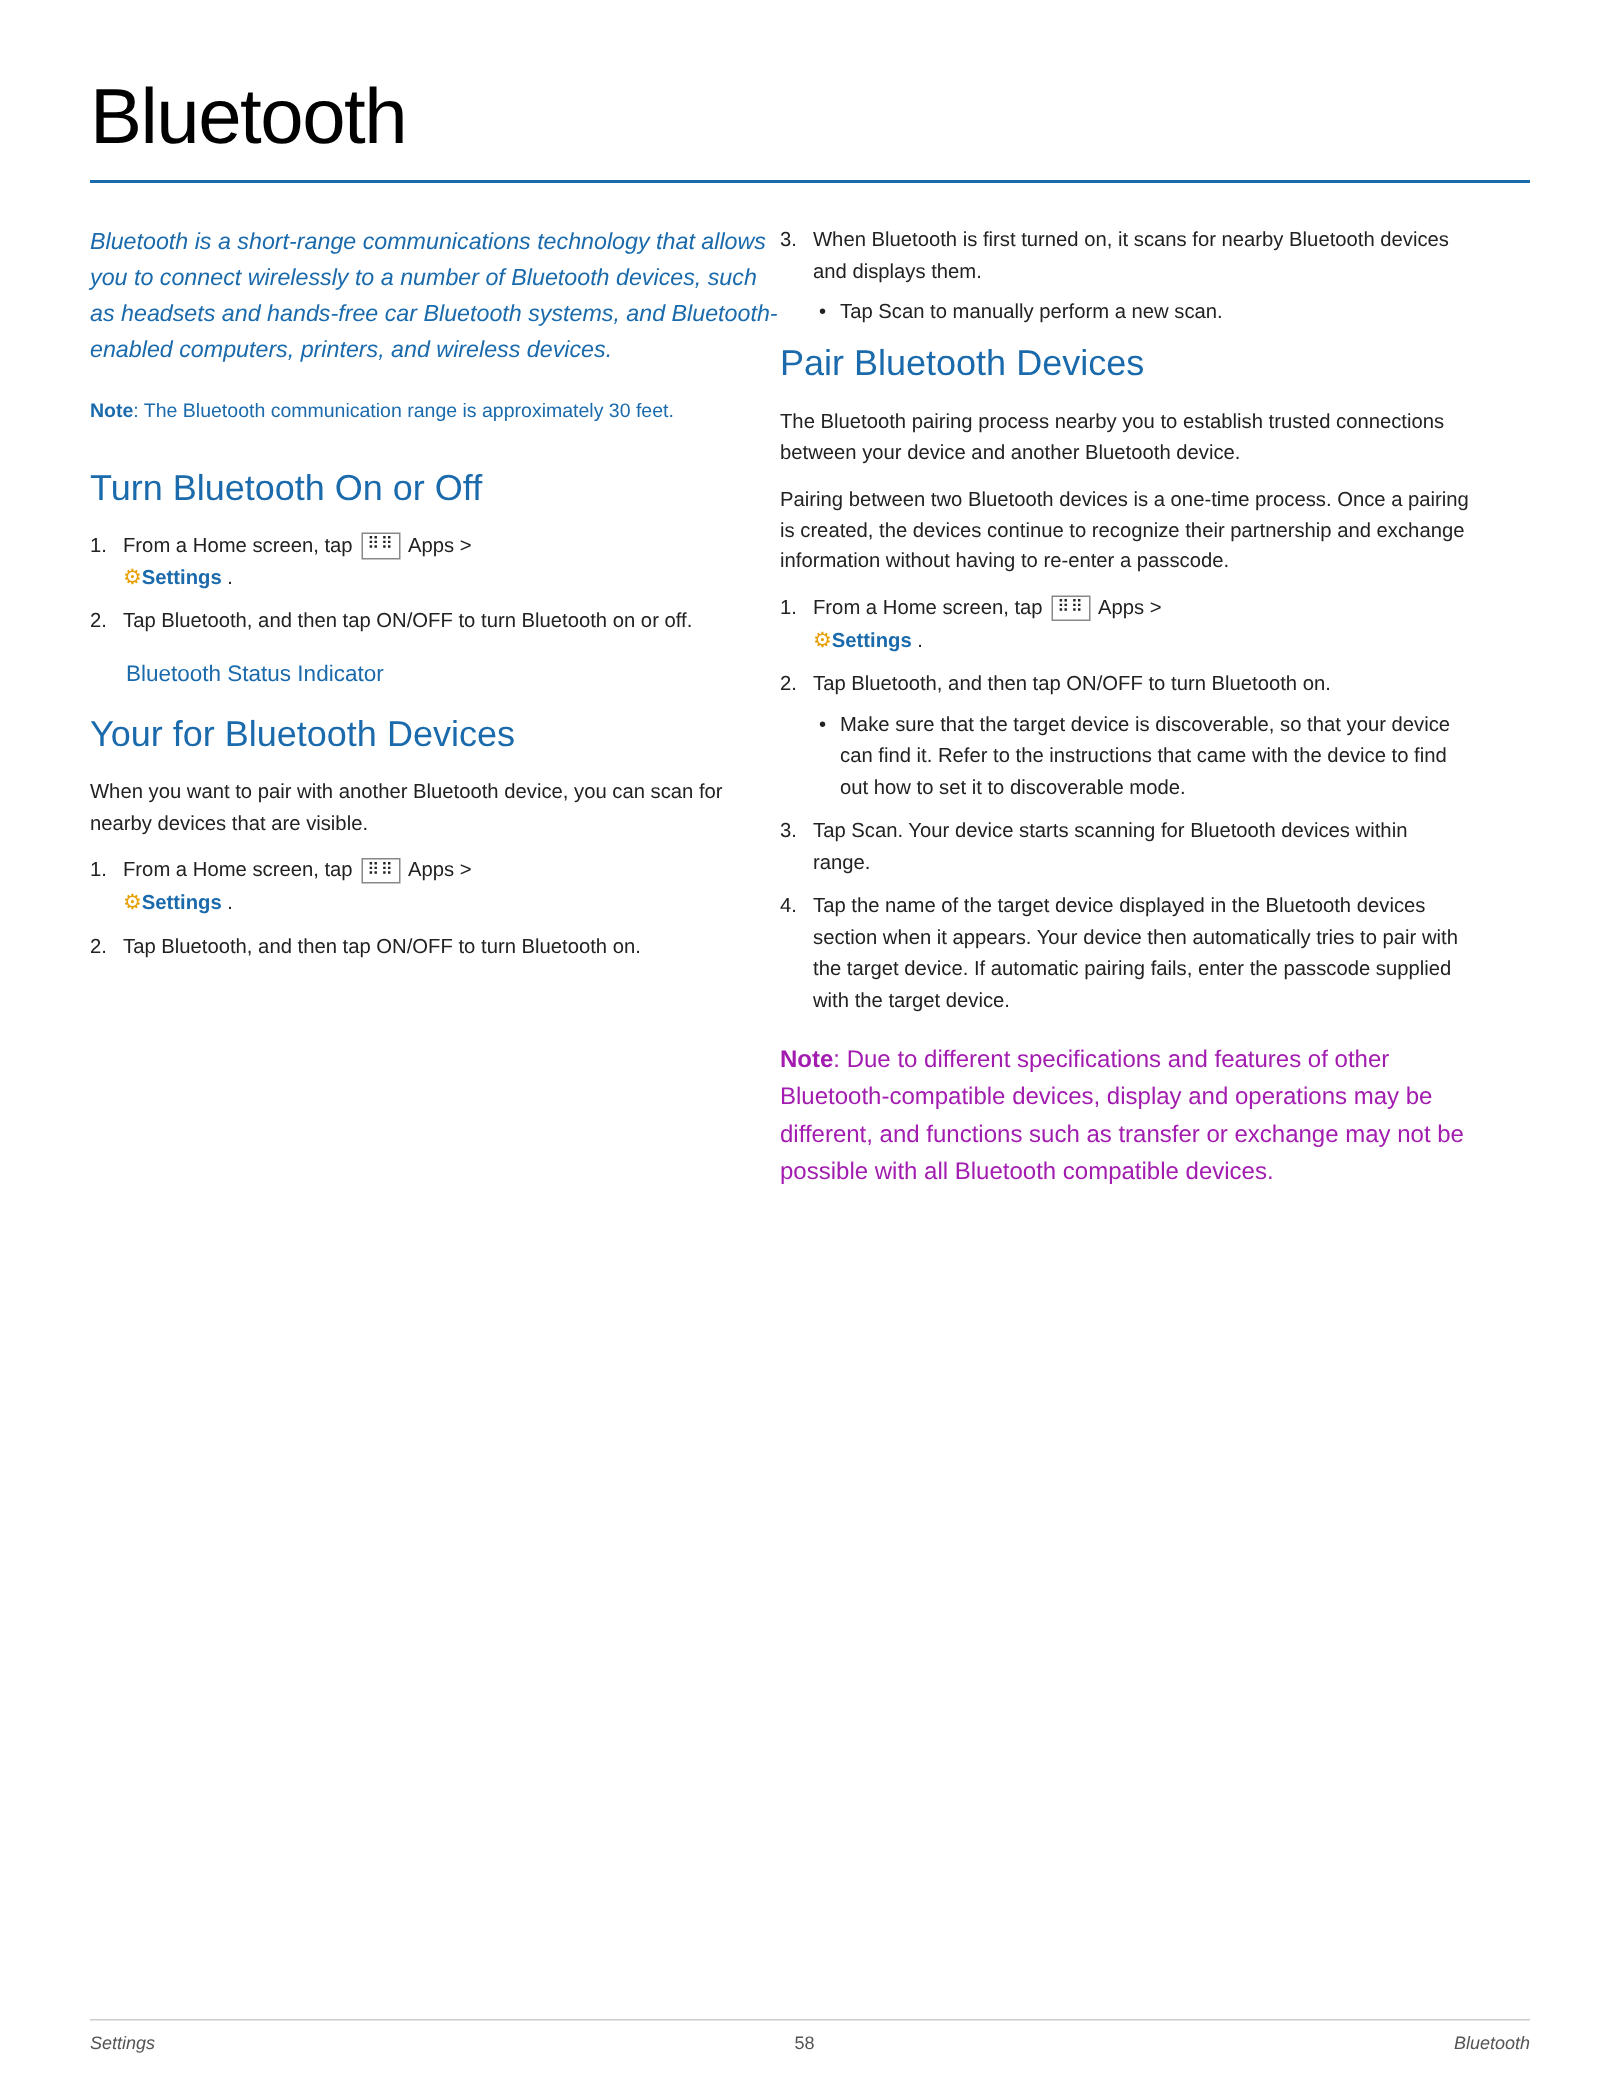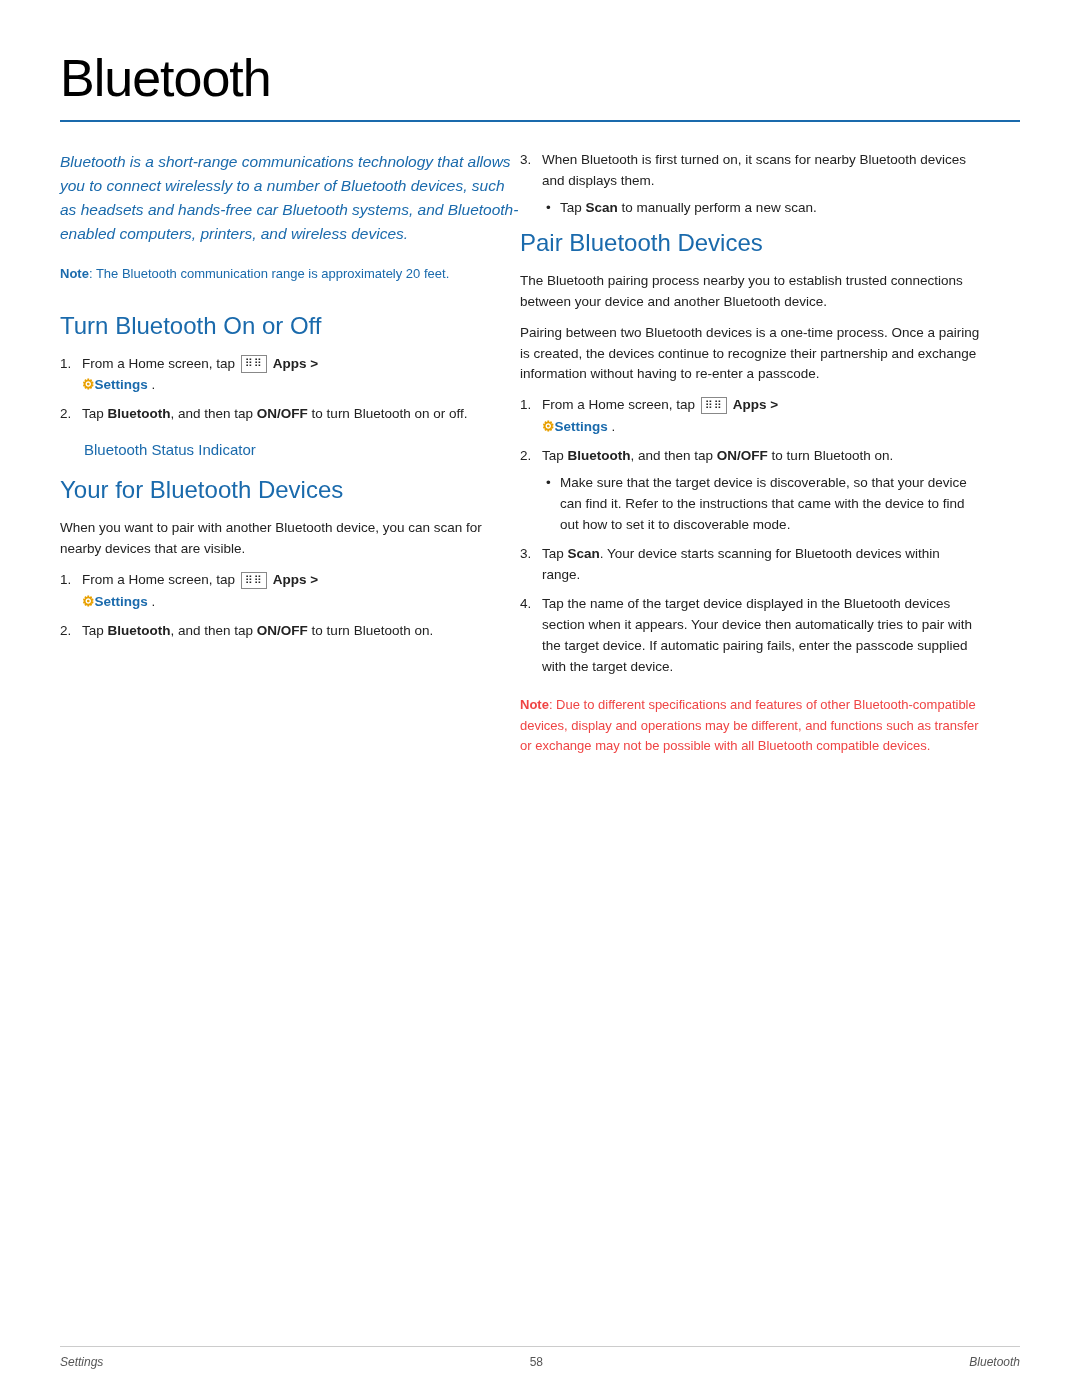--- a/index.html
+++ b/index.html
@@ -121,34 +121,34 @@
       border: 1px solid #888;
       padding: 1px 3px;
       margin: 0 2px;
       vertical-align: middle;
       line-height: 1.2;
       letter-spacing: 1px;
     }
     .settings-icon {
       display: inline-block;
       color: #1a6aac;
-      font-weight: bold;
+      font-weight: normal;
       font-size: 13.5px;
       vertical-align: middle;
     }
     .settings-icon .gear-sym {
       color: #e8a000;
       font-size: 14px;
     }
     .bold-term {
-      font-weight: bold;
+      font-weight: normal;
     }
     .note-bottom {
-      font-size: 13px;
-      color: #ef4444;
+      font-size: 16px;
+      color: #a21caf;
       line-height: 1.55;
       margin-top: 18px;
     }
     .note-bottom strong {
       font-weight: bold;
     }
     .bluetooth-icon {
       display: inline-block;
       font-size: 13px;
       margin: 0 2px;
@@ -190,21 +190,21 @@
 
   <h1 class="page-title">Bluetooth</h1>
   <hr class="title-rule">
 
   <div class="two-col">
 
     <div class="col-left">
 
       <p class="intro-text">Bluetooth is a short-range communications technology that allows you to connect wirelessly to a number of Bluetooth devices, such as headsets and hands-free car Bluetooth systems, and Bluetooth-enabled computers, printers, and wireless devices.</p>
       <p class="note-text">
-        <strong>Note</strong><span>: The Bluetooth communication range is approximately 20 feet.</span>
+        <strong>Note</strong><span>: The Bluetooth communication range is approximately 30 feet.</span>
       </p>
 
       <h2 class="section-title">Turn Bluetooth On or Off</h2>
       <ol class="step-list">
         <li>
           <span class="step-num">1.</span>
           <span>From a Home screen, tap <span class="apps-icon">⠿⠿</span> <span class="bold-term">Apps &gt;</span><br>
           <span class="settings-icon"><span class="gear-sym">⚙</span><span><strong>Settings</strong></span></span> .</span>
         </li>
         <li>

